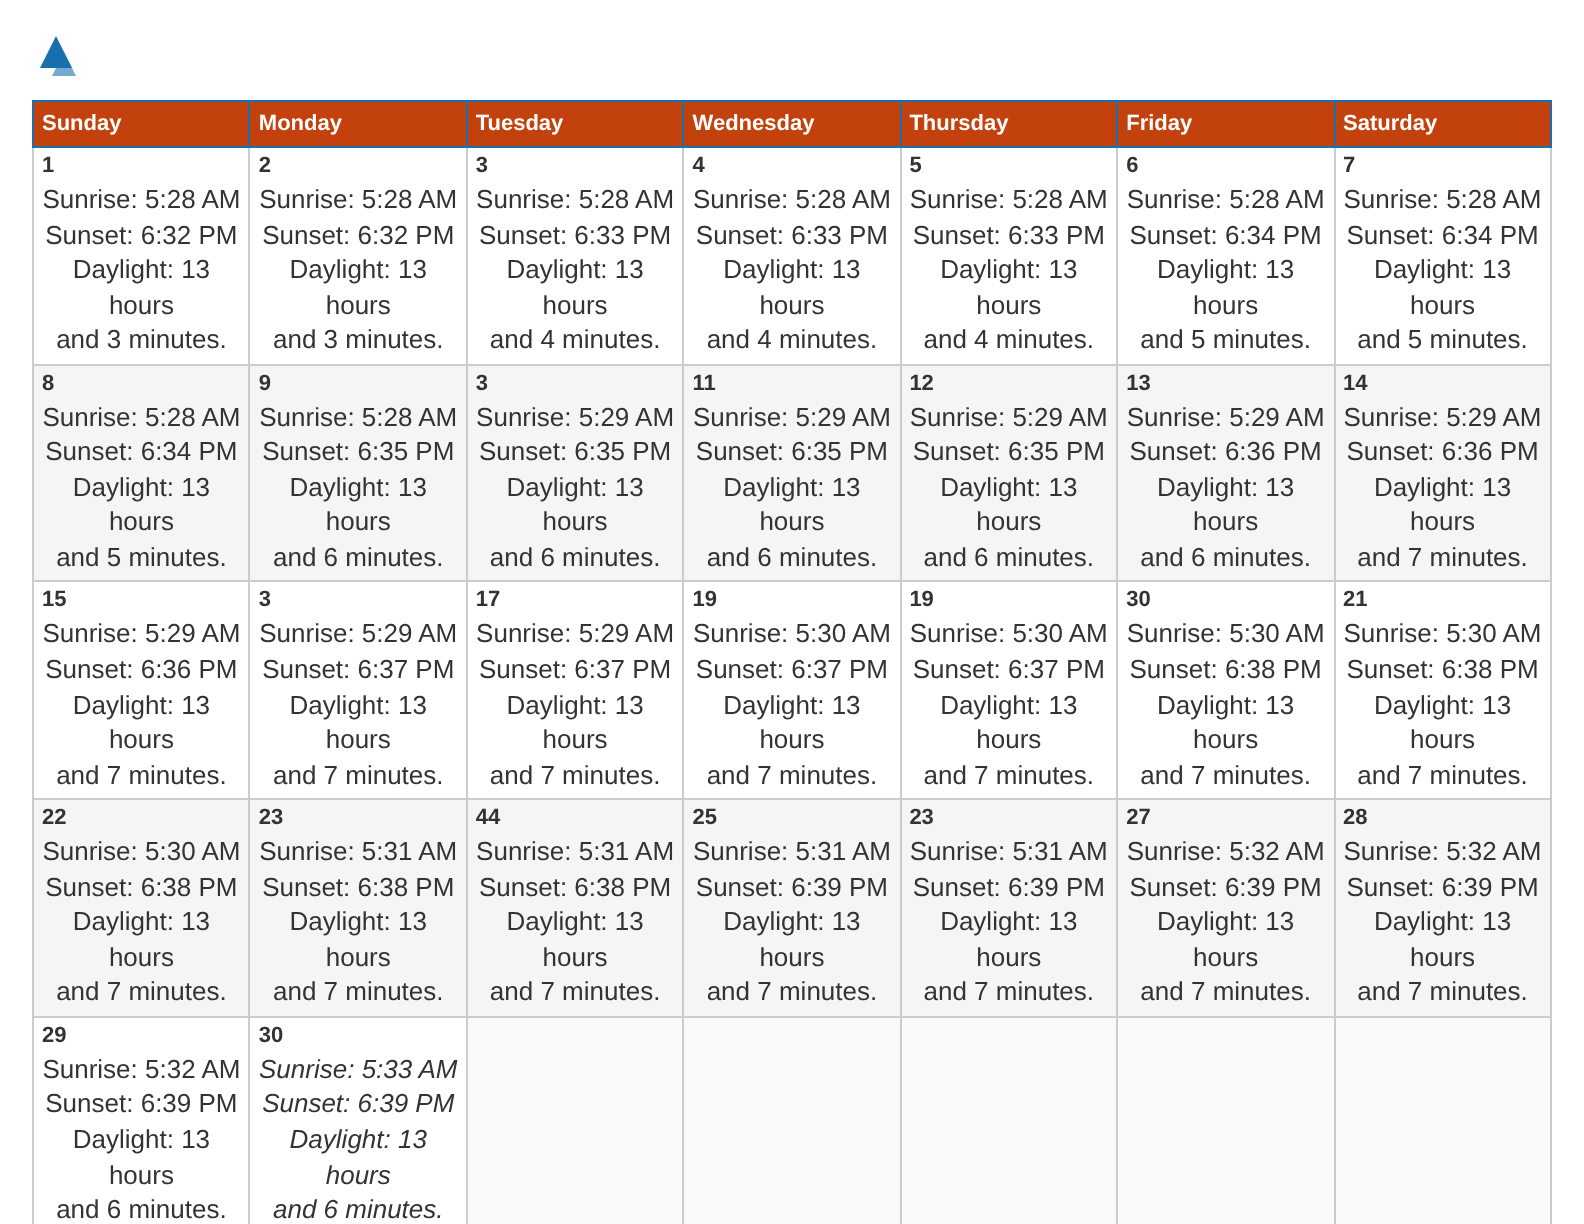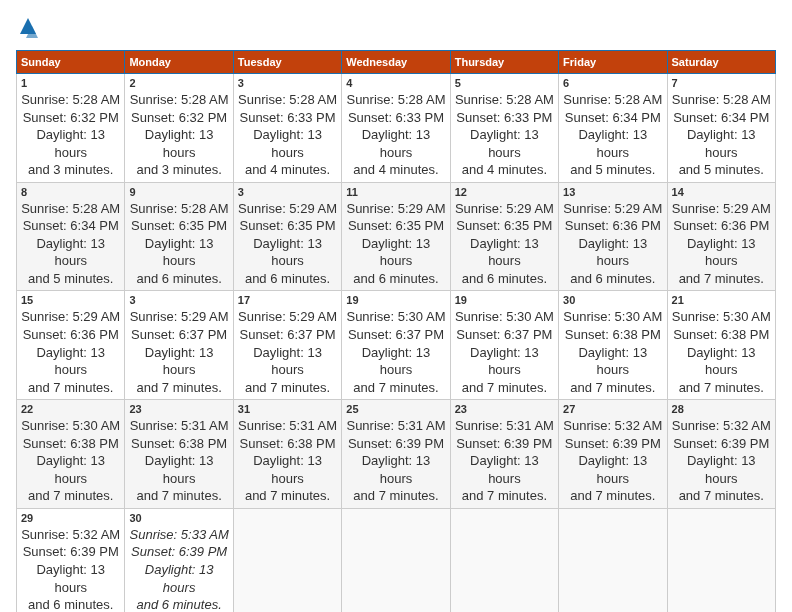--- a/index.html
+++ b/index.html
@@ -296,21 +296,21 @@
 and 7 minutes.</div>
           </td>
           <td>
             <span class="day-num">23</span>
             <div class="day-info" style="white-space: pre-line;">Sunrise: 5:31 AM
 Sunset: 6:38 PM
 Daylight: 13 hours
 and 7 minutes.</div>
           </td>
           <td>
-            <span class="day-num">31</span>
+            <span class="day-num">44</span>
             <div class="day-info" style="white-space: pre-line;">Sunrise: 5:31 AM
 Sunset: 6:38 PM
 Daylight: 13 hours
 and 7 minutes.</div>
           </td>
           <td>
             <span class="day-num">25</span>
             <div class="day-info" style="white-space: pre-line;">Sunrise: 5:31 AM
 Sunset: 6:39 PM
 Daylight: 13 hours

